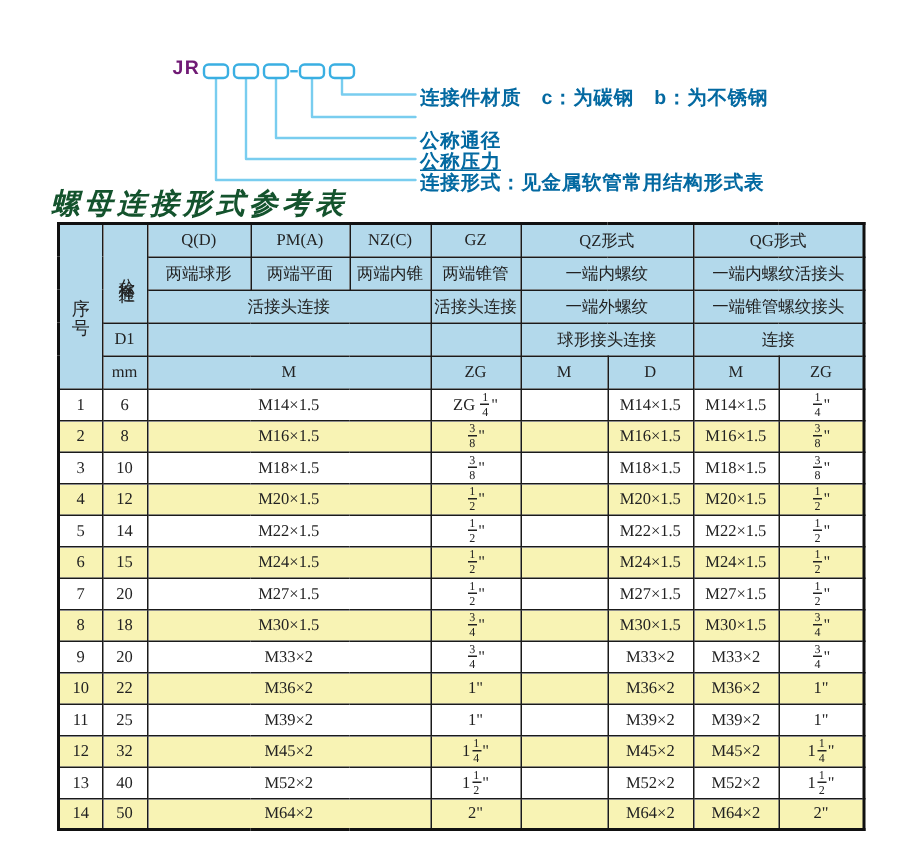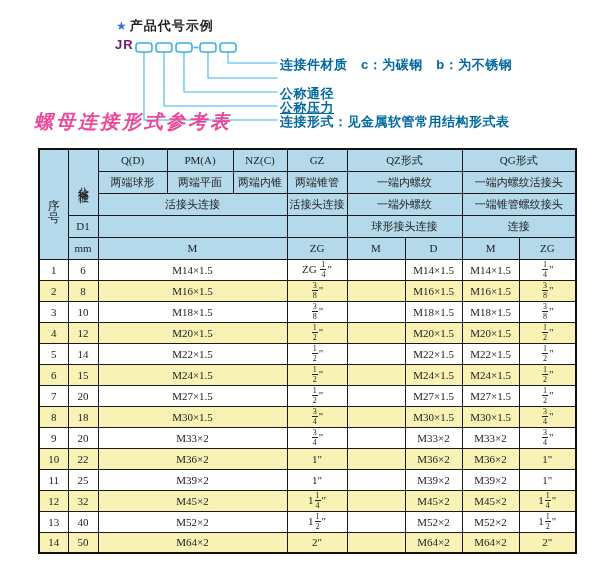--- a/index.html
+++ b/index.html
@@ -12,23 +12,23 @@
   
   .diagram{position:absolute;left:0;top:0;width:600px;height:130px;}
   .diagram svg{position:absolute;left:0;top:0;}
   .dg-title{position:absolute;left:116px;top:17px;font-size:13px;font-weight:bold;color:#1f1f1f;letter-spacing:1px;white-space:nowrap;}
   .dg-title .star{color:#2e79c2;margin-right:2px;font-size:12px;}
   .dg-prefix{position:absolute;left:115px;top:37px;font-size:13px;font-weight:bold;color:#701a75;letter-spacing:1px;}
   .dg-label{position:absolute;left:280px;font-size:13px;font-weight:bold;color:#0369a1;white-space:nowrap;letter-spacing:0.5px;}
 
   
   .table-title{
-    position:absolute;left:34px;top:109px;margin:0;
+    position:absolute;left:34px;top:123px;margin:0;
     font-family:"Liberation Serif","DejaVu Serif",serif;
-    font-size:19px;font-weight:bold;font-style:italic;color:#ec4899;
+    font-size:19px;font-weight:bold;font-style:italic;color:#14532d;
     letter-spacing:3px;white-space:nowrap;
   }
 
   
   table.ref{
     position:absolute;left:38px;top:148px;width:537px;
     border-collapse:collapse;table-layout:fixed;
     font-family:"Liberation Serif","DejaVu Serif",serif;
     font-size:11px;color:#222;
   }
@@ -65,23 +65,20 @@
       </g>
       <g stroke="#3aafe2" stroke-width="1.6" fill="#ffffff">
         <rect x="136" y="43" width="16" height="9" rx="3"></rect>
         <rect x="156" y="43" width="16" height="9" rx="3"></rect>
         <rect x="176" y="43" width="16" height="9" rx="3"></rect>
         <rect x="200" y="43" width="16" height="9" rx="3"></rect>
         <rect x="220" y="43" width="16" height="9" rx="3"></rect>
         <line x1="193.5" y1="47.5" x2="198.5" y2="47.5"></line>
       </g>
     </svg>
-    <div class="dg-title">
-      <span class="star">★</span><span>产品代号示例</span>
-    </div>
     <div class="dg-prefix">JR</div>
     <div class="dg-label" style="top:56px;">连接件材质　c：为碳钢　b：为不锈钢</div>
     <div class="dg-label" style="top:85px;">公称通径</div>
     <div class="dg-label" style="top:99px;text-decoration:underline;">公称压力</div>
     <div class="dg-label" style="top:113px;">连接形式：见金属软管常用结构形式表</div>
   </div>
 
   <h1 class="table-title">螺母连接形式参考表</h1>
 
   <table class="ref">

